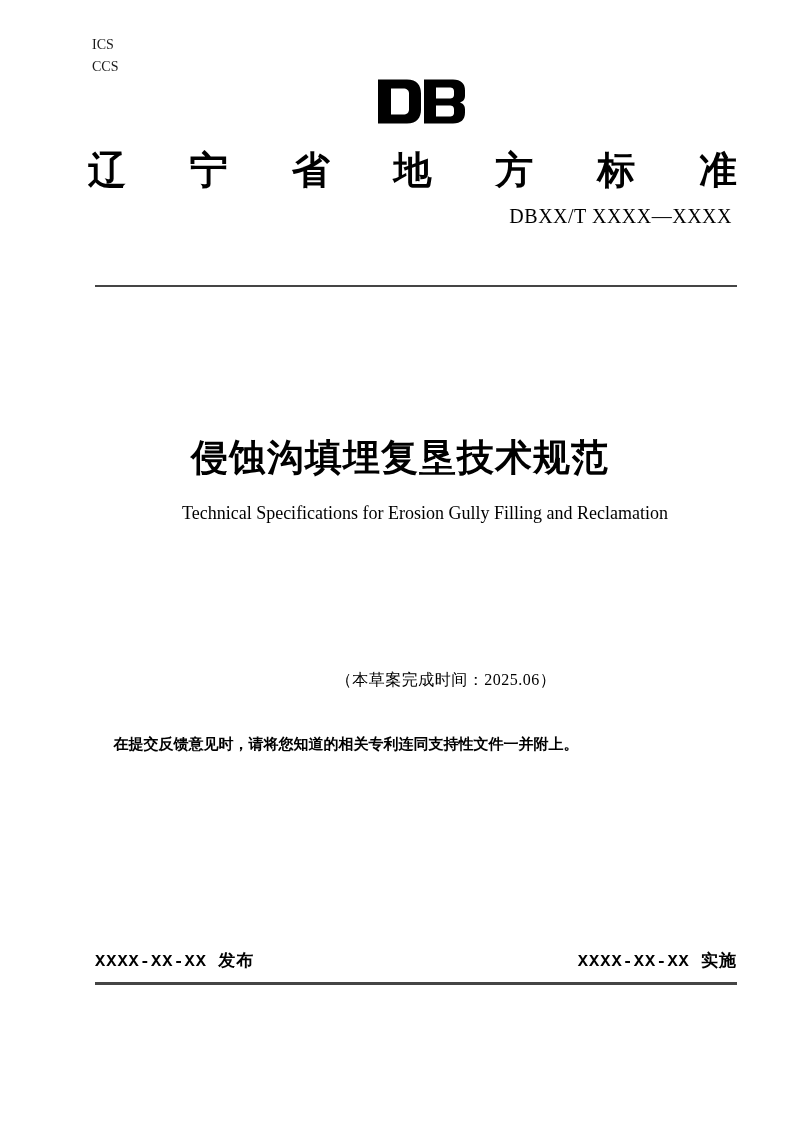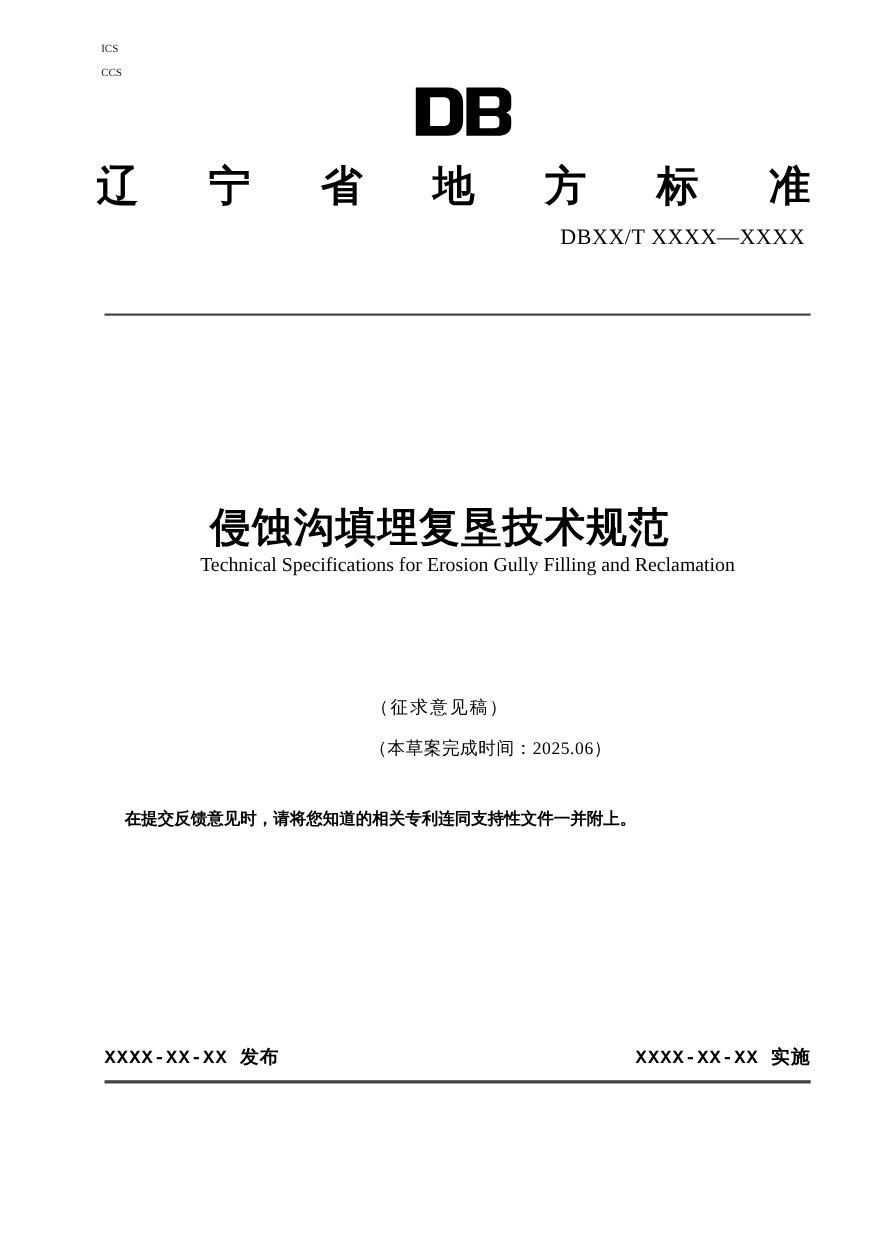--- a/index.html
+++ b/index.html
@@ -11,21 +11,21 @@
     background: #ffffff;
     color: #000;
     overflow: hidden;
     font-family: "Liberation Serif", "DejaVu Serif", serif;
   }
   .abs { position: absolute; }
 
   .ics-block {
     left: 92px; top: 34px;
     font-family: "Liberation Serif", "DejaVu Serif", serif;
-    font-size: 10px;
+    font-size: 14px;
     line-height: 22px;
     color: #1a1a1a;
   }
 
   .db-logo { left: 377px; top: 79px; width: 88px; height: 45px; }
   .db-logo svg { display: block; width: 100%; height: 100%; }
 
   .standard-name-row {
     left: 88px; top: 149px; width: 649px;
     display: flex;
@@ -50,21 +50,20 @@
   .rule-bottom { left: 95px; top: 982px; width: 642px; height: 3px; }
 
   .doc-title {
     left: 0; top: 433px; width: 800px;
     text-align: center;
     font-family: "Liberation Sans", "DejaVu Sans", sans-serif;
     font-weight: 700;
     font-size: 37px;
     letter-spacing: 1px;
     color: #000;
-    margin-top: 22px;
   }
 
   .doc-title-en {
     left: 0; top: 503px; width: 800px;
     text-align: center;
     font-family: "Liberation Serif", "DejaVu Serif", serif;
     font-size: 18px;
     color: #000;
     padding-left: 25px;
   }
@@ -152,21 +151,20 @@
   </div>
 
   <div class="abs standard-number">DBXX/T XXXX—XXXX</div>
 
   <div class="abs rule rule-top"></div>
 
   <div class="abs doc-title">侵蚀沟填埋复垦技术规范</div>
 
   <div class="abs doc-title-en">Technical Specifications for Erosion Gully Filling and Reclamation</div>
 
-  <div class="abs draft-status">（征求意见稿）</div>
 
   <div class="abs draft-time">（本草案完成时间：2025.06）</div>
 
   <div class="abs patent-notice">在提交反馈意见时，请将您知道的相关专利连同支持性文件一并附上。</div>
 
   <div class="abs dates-row">
     <span class="date-text">XXXX-XX-XX 发布</span>
     <span class="date-text">XXXX-XX-XX 实施</span>
   </div>
 

